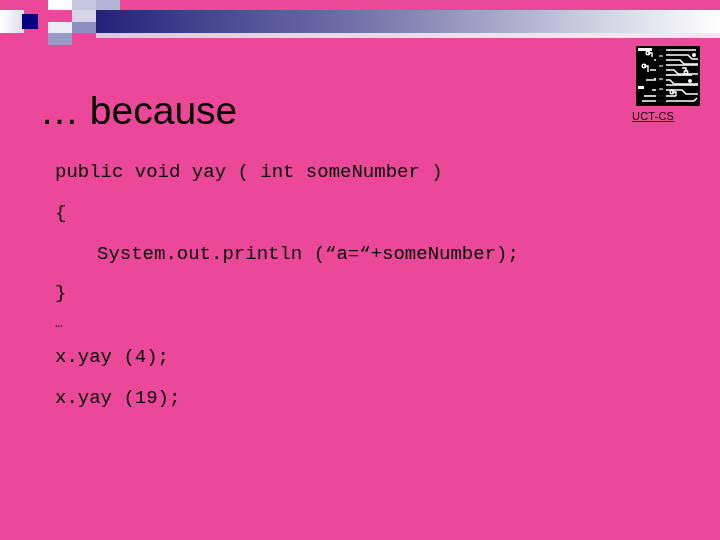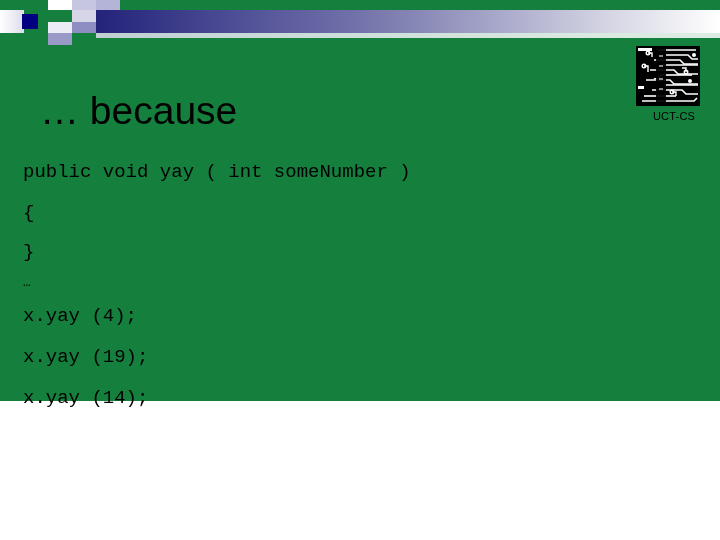--- a/index.html
+++ b/index.html
@@ -12,22 +12,22 @@
     background: #ffffff;
     font-family: "Liberation Sans", sans-serif;
     overflow: hidden;
     position: relative;
   }
 
   .slide {
     position: absolute;
     inset: 0;
     width: 720px;
-    height: 401px;
-    background: #15803d;
+    height: 540px;
+    background: #ec4899;
   }
 
   
   .deco {
     position: absolute;
     left: 0;
     top: 0;
     width: 240px;
     height: 46px;
   }
@@ -97,28 +97,29 @@
     background: #ffffff;
   }
   .logo-caption {
     margin-top: 4px;
     font-family: "Liberation Sans", sans-serif;
     font-size: 11px;
     line-height: 13px;
     color: #000000;
     letter-spacing: .2px;
     width: 84px;
-    text-align: center;
+    text-align: left;
     margin-left: -4px;
+    text-decoration: underline;
   }
 
   
   .body-code {
     position: absolute;
-    left: 23px;
+    left: 55px;
     top: 152px;
     width: 660px;
     color: #000000;
   }
   .cline {
     font-family: "Liberation Mono", "DejaVu Sans Mono", monospace;
     font-size: 19px;
     line-height: 41px;
     color: #000000;
     white-space: pre;
@@ -199,20 +200,20 @@
         <path d="M23 33 H27"></path>
         <path d="M23 43 H27"></path>
       </g>
     </svg>
     <div class="logo-caption">UCT-CS</div>
   </div>
 
   <div class="body-code">
     <div class="cline">public void yay ( int someNumber )</div>
     <div class="cline">{</div>
+    <div class="cline indent">System.out.println (“a=“+someNumber);</div>
     <div class="cline tight">}</div>
     <div class="cline small">…</div>
     <div class="cline">x.yay (4);</div>
     <div class="cline">x.yay (19);</div>
-    <div class="cline">x.yay (14);</div>
   </div>
 
 </div>
 
 </body></html>

